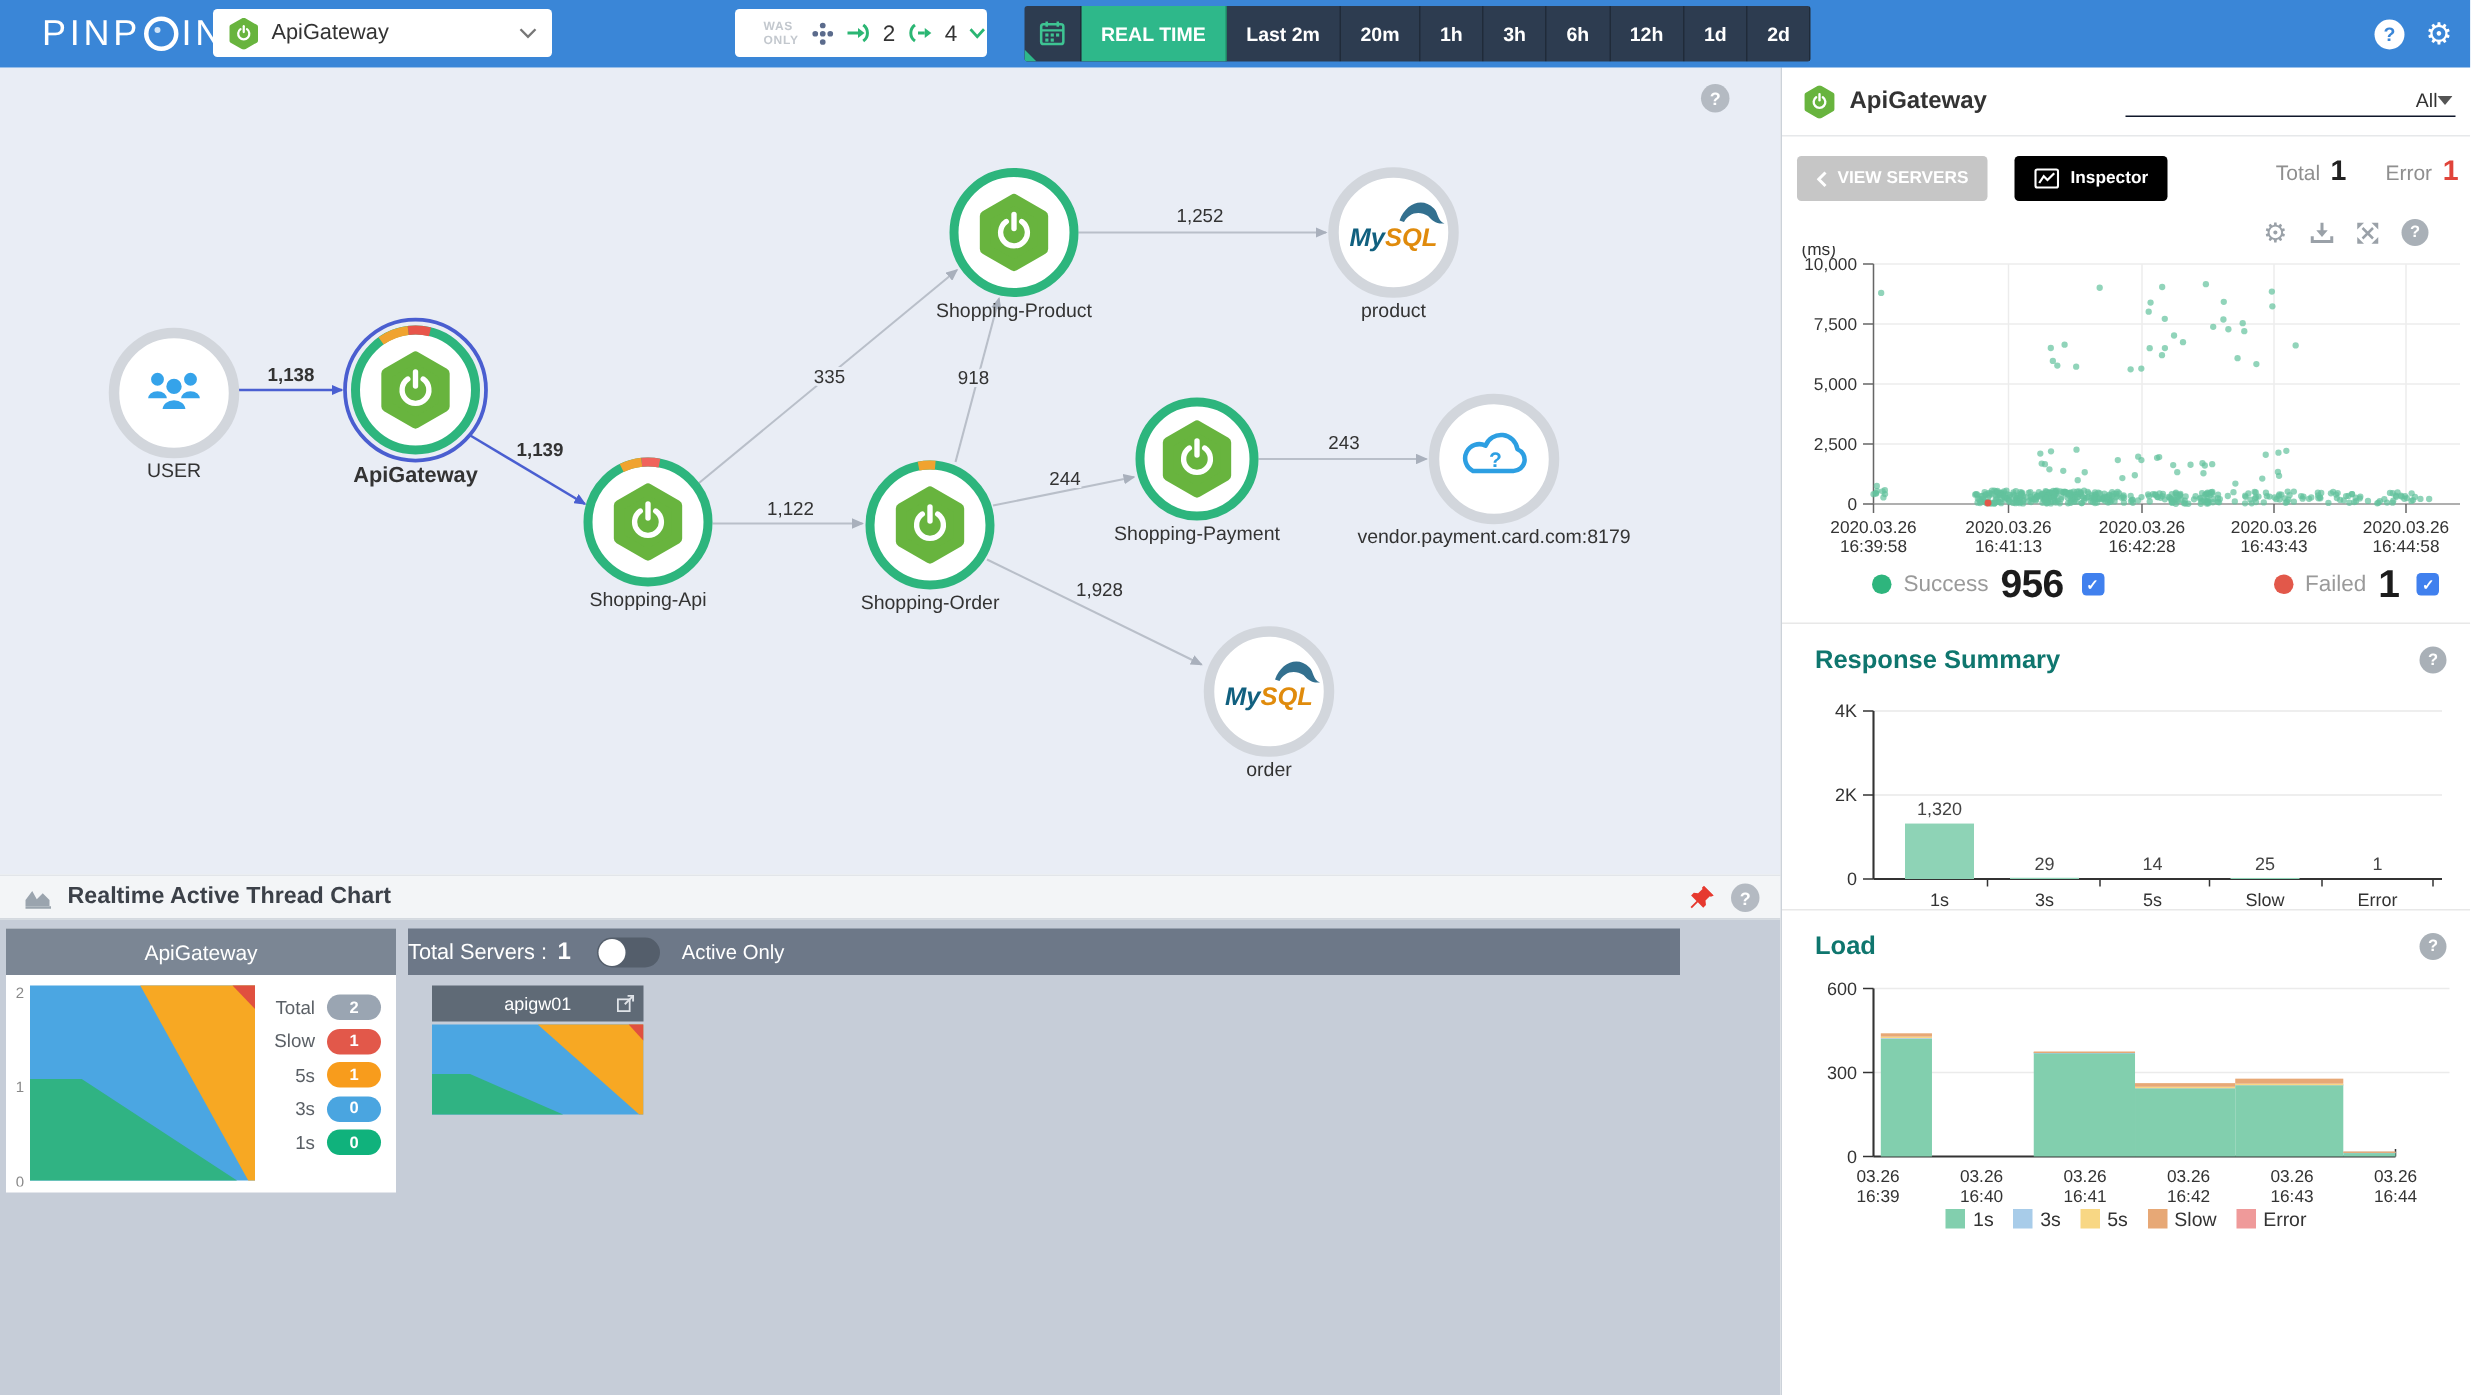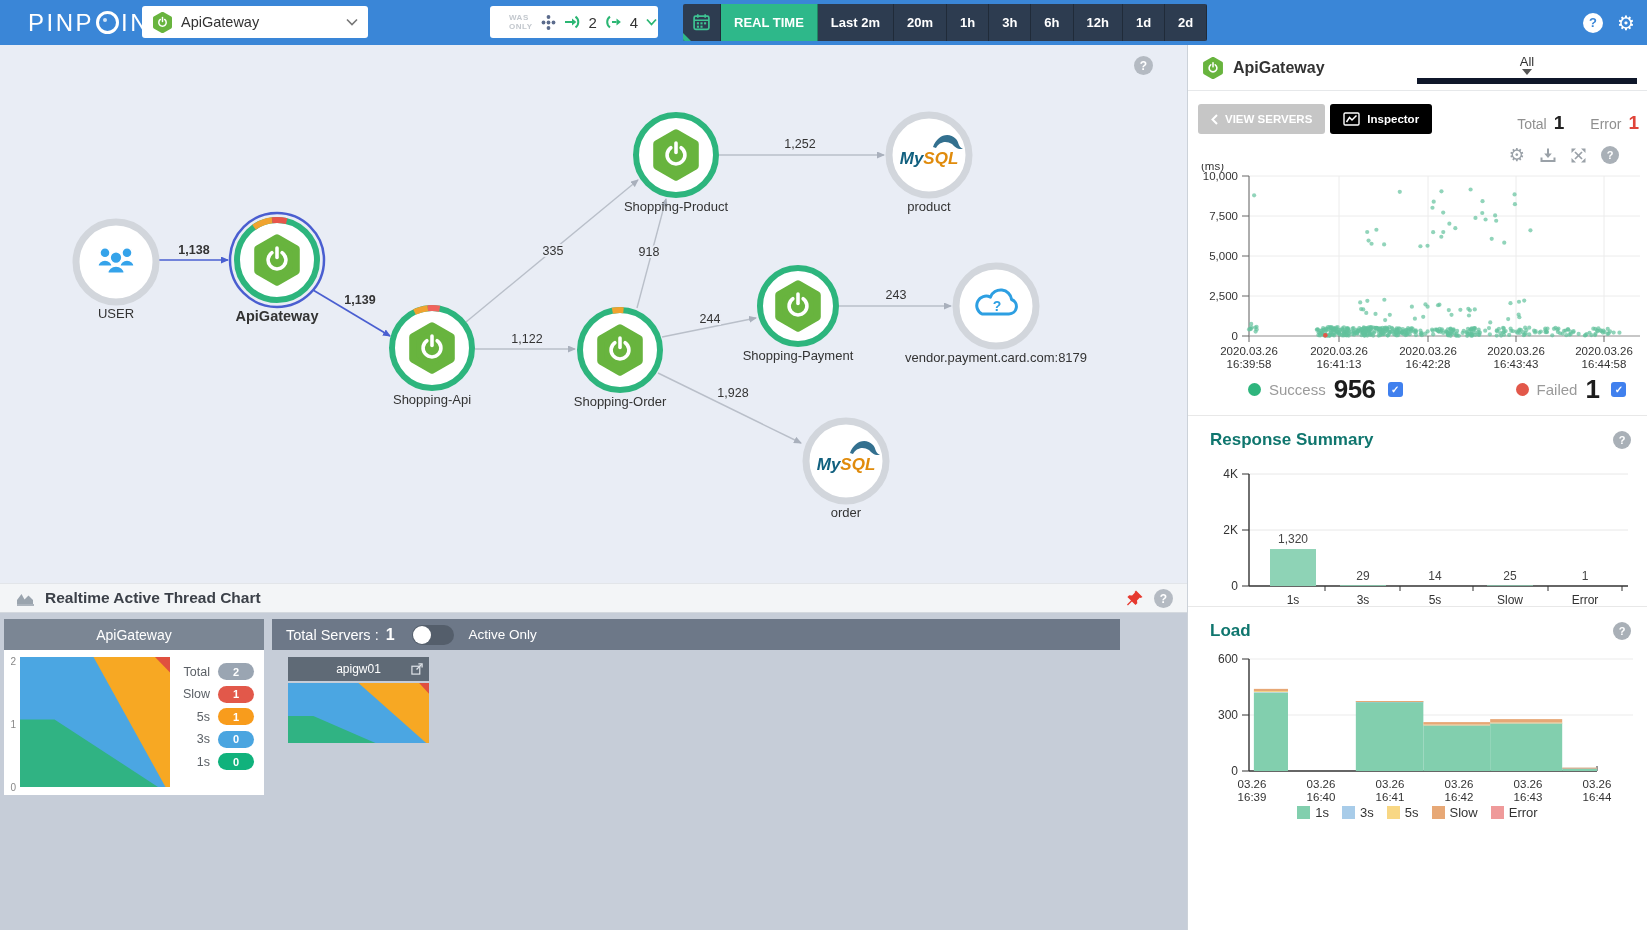--- a/index.html
+++ b/index.html
@@ -35,36 +35,36 @@
   .rt-pin{position:absolute;right:44px;top:6px;cursor:pointer;}
   .rt-help{position:absolute;right:14px;top:5px;}
   .rt-body{position:absolute;left:0;top:568px;width:1187px;height:317px;background:#c6cdd8;}
   .thr-panel{position:absolute;left:4px;top:6px;width:260px;height:176px;background:#fff;}
   .thr-head{height:31px;background:#7b8694;color:#fff;font-size:14px;display:flex;align-items:center;justify-content:center;}
   .thr-body{display:flex;padding-top:5px;}
   .thr-legend{flex:1;display:flex;flex-direction:column;gap:5.5px;padding:8px 10px 0 0;}
   .leg-row{display:flex;align-items:center;justify-content:flex-end;gap:8px;}
   .leg-label{font-size:12.5px;color:#5b6066;}
   .pill{width:36px;height:17px;border-radius:9px;color:#fff;font-size:11px;font-weight:bold;display:flex;align-items:center;justify-content:center;}
-  .srv-bar{position:absolute;left:272px;top:6px;width:848px;height:31px;background:#6d7888;display:flex;align-items:center;padding-left:14px;box-sizing:border-box;gap:7px;color:#fff;}
+  .srv-bar{position:absolute;left:272px;top:6px;width:848px;height:31px;background:#6d7888;display:flex;align-items:center;box-sizing:border-box;gap:7px;color:#fff;}
   .srv-bar .lbl{font-size:14.5px;}
   .srv-bar .val{font-size:16px;font-weight:bold;}
   .toggle{width:42px;height:20px;border-radius:10px;background:#545e6b;margin-left:10px;position:relative;cursor:pointer;flex:none;}
   .toggle .knob{position:absolute;left:1px;top:1px;width:18px;height:18px;border-radius:50%;background:#fff;}
   .srv-bar .ao{font-size:13.5px;margin-left:8px;}
   .srv-tile{position:absolute;left:272px;top:44px;width:141px;padding-left:16px;}
   .srv-tile-head{height:24px;background:#5f6a76;color:#fff;font-size:12px;display:flex;align-items:center;justify-content:center;gap:8px;position:relative;cursor:pointer;}
   .srv-tile-head .ext{position:absolute;right:6px;top:6px;}
   
   .sidebar{position:absolute;left:1187px;top:45px;width:460px;height:885px;background:#fff;border-left:1px solid #ccd2d9;box-sizing:border-box;overflow:hidden;}
   .sb-title{height:45px;border-bottom:1px solid #e6e8ea;display:flex;align-items:center;padding:0 10px 0 14px;gap:9px;}
   .sb-title .name{font-size:16px;font-weight:bold;color:#333;}
-  .sb-select{margin-left:auto;width:216px;border-bottom:6px solid #0f172a;display:flex;align-items:center;justify-content:flex-end;padding:2px 2px 3px 2px;cursor:pointer;flex-direction:column;}
+  .sb-select{margin-left:auto;width:216px;border-bottom:1px solid #0f172a;display:flex;align-items:center;justify-content:flex-end;padding:2px 2px 3px 2px;cursor:pointer;}
   .sb-select .v{font-size:13px;color:#333;}
-  .sb-actions{display:flex;align-items:flex-end;padding:13px 8px 8px 10px;gap:5px;}
+  .sb-actions{display:flex;align-items:flex-start;padding:13px 8px 8px 10px;gap:18px;}
   .btn{height:30px;border-radius:3px;display:flex;align-items:center;justify-content:center;gap:7px;font-size:11.5px;font-weight:bold;color:#fff;padding:0 13px;cursor:pointer;white-space:nowrap;}
   .btn.gray{background:#c6c6c6;}
   .btn.blue{background:#000000;}
   .tot-group{margin-left:auto;display:flex;align-items:baseline;gap:26px;padding-right:0;}
   .kv{display:flex;align-items:baseline;gap:7px;}
   .kv .k{font-size:14px;color:#8f8f8f;}
   .kv .v{font-size:19px;font-weight:bold;color:#222;}
   .kv .v.red{color:#e0443a;}
   .sc-tools{display:flex;justify-content:flex-end;align-items:center;gap:15px;padding:4px 28px 0 0;color:#9aa1a8;}
   .sc-tools .g{font-size:18px;cursor:pointer;line-height:1;}

